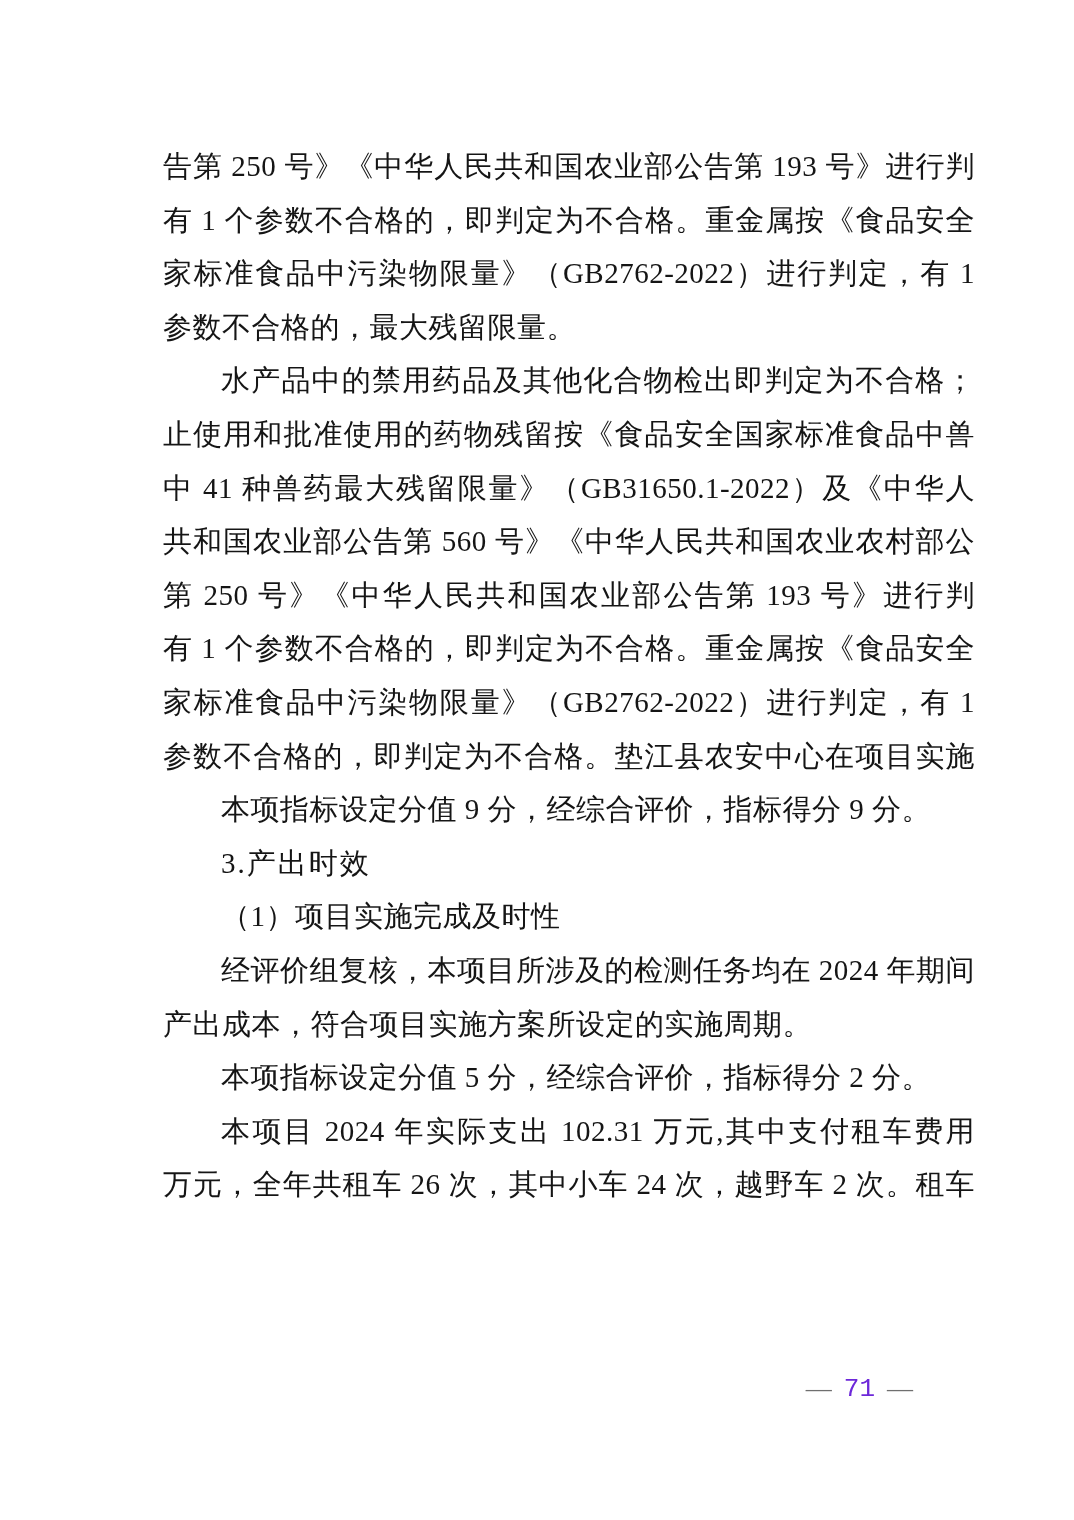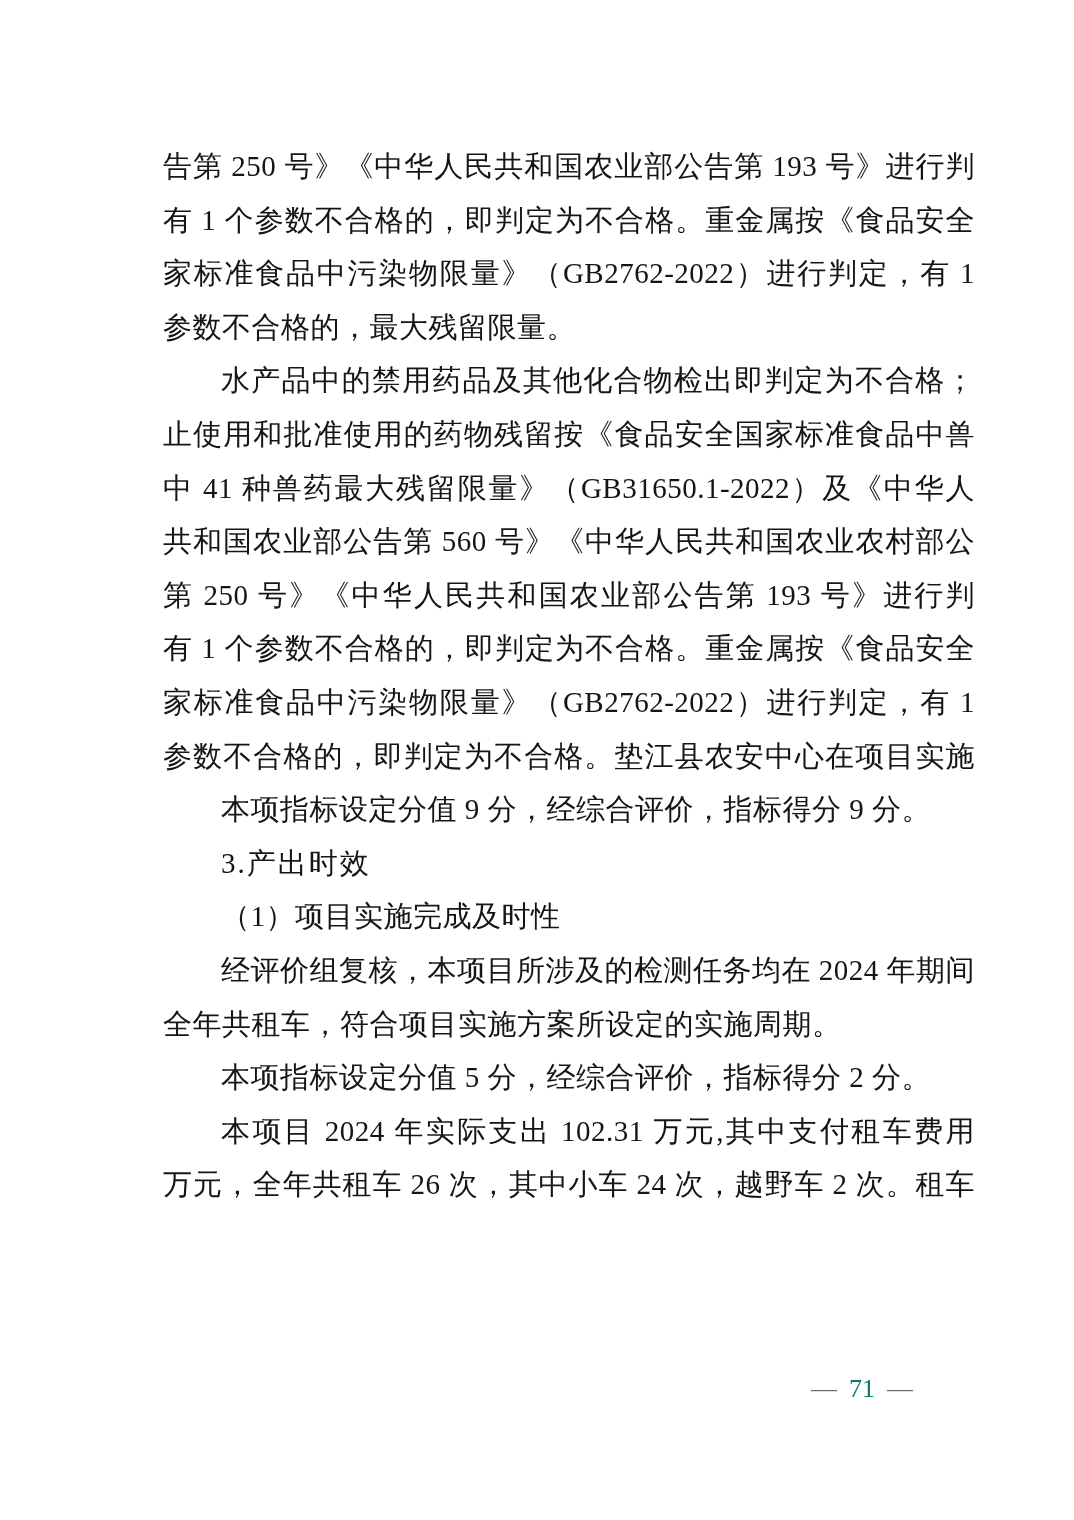--- a/index.html
+++ b/index.html
@@ -50,22 +50,22 @@
     align-items: center;
     gap: 12px;
     font-size: 26px;
     line-height: 30px;
   }
   .page-footer .dash {
     color: #6f6f6f;
     font-size: 26px;
   }
   .page-footer .num {
-    color: #0f766e;
-    font-family: Liberation Serif, serif;
+    color: #6d28d9;
+    font-family: Liberation Mono, monospace;
   }
 </style>
 </head>
 <body>
 
 <div class="page">
 
   <main class="text-block" id="doc-body">
       <div class="line justify">告第 250 号》《中华人民共和国农业部公告第 193 号》进行判定，</div>
       <div class="line justify">有 1 个参数不合格的，即判定为不合格。重金属按《食品安全国</div>
@@ -76,21 +76,21 @@
       <div class="line justify">中 41 种兽药最大残留限量》（GB31650.1-2022）及《中华人民</div>
       <div class="line justify">共和国农业部公告第 560 号》《中华人民共和国农业农村部公告</div>
       <div class="line justify">第 250 号》《中华人民共和国农业部公告第 193 号》进行判定，</div>
       <div class="line justify">有 1 个参数不合格的，即判定为不合格。重金属按《食品安全国</div>
       <div class="line justify">家标准食品中污染物限量》（GB2762-2022）进行判定，有 1 个</div>
       <div class="line justify">参数不合格的，即判定为不合格。垫江县农安中心在项目实施过</div>
       <div class="line indent">本项指标设定分值 9 分，经综合评价，指标得分 9 分。</div>
       <div class="line indent bold">3.产出时效</div>
       <div class="line indent">（1）项目实施完成及时性</div>
       <div class="line justify indent">经评价组复核，本项目所涉及的检测任务均在 2024 年期间</div>
-      <div class="line">全年共租车，符合项目实施方案所设定的实施周期。</div>
+      <div class="line">产出成本，符合项目实施方案所设定的实施周期。</div>
       <div class="line indent">本项指标设定分值 5 分，经综合评价，指标得分 2 分。</div>
       <div class="line justify indent">本项目 2024 年实际支出 102.31 万元,其中支付租车费用 0.88</div>
       <div class="line justify">万元，全年共租车 26 次，其中小车 24 次，越野车 2 次。租车费</div>
     </main>
 
   <footer class="page-footer">
     <span class="dash">—</span>
     <span class="num">71</span>
     <span class="dash">—</span>
   </footer>

